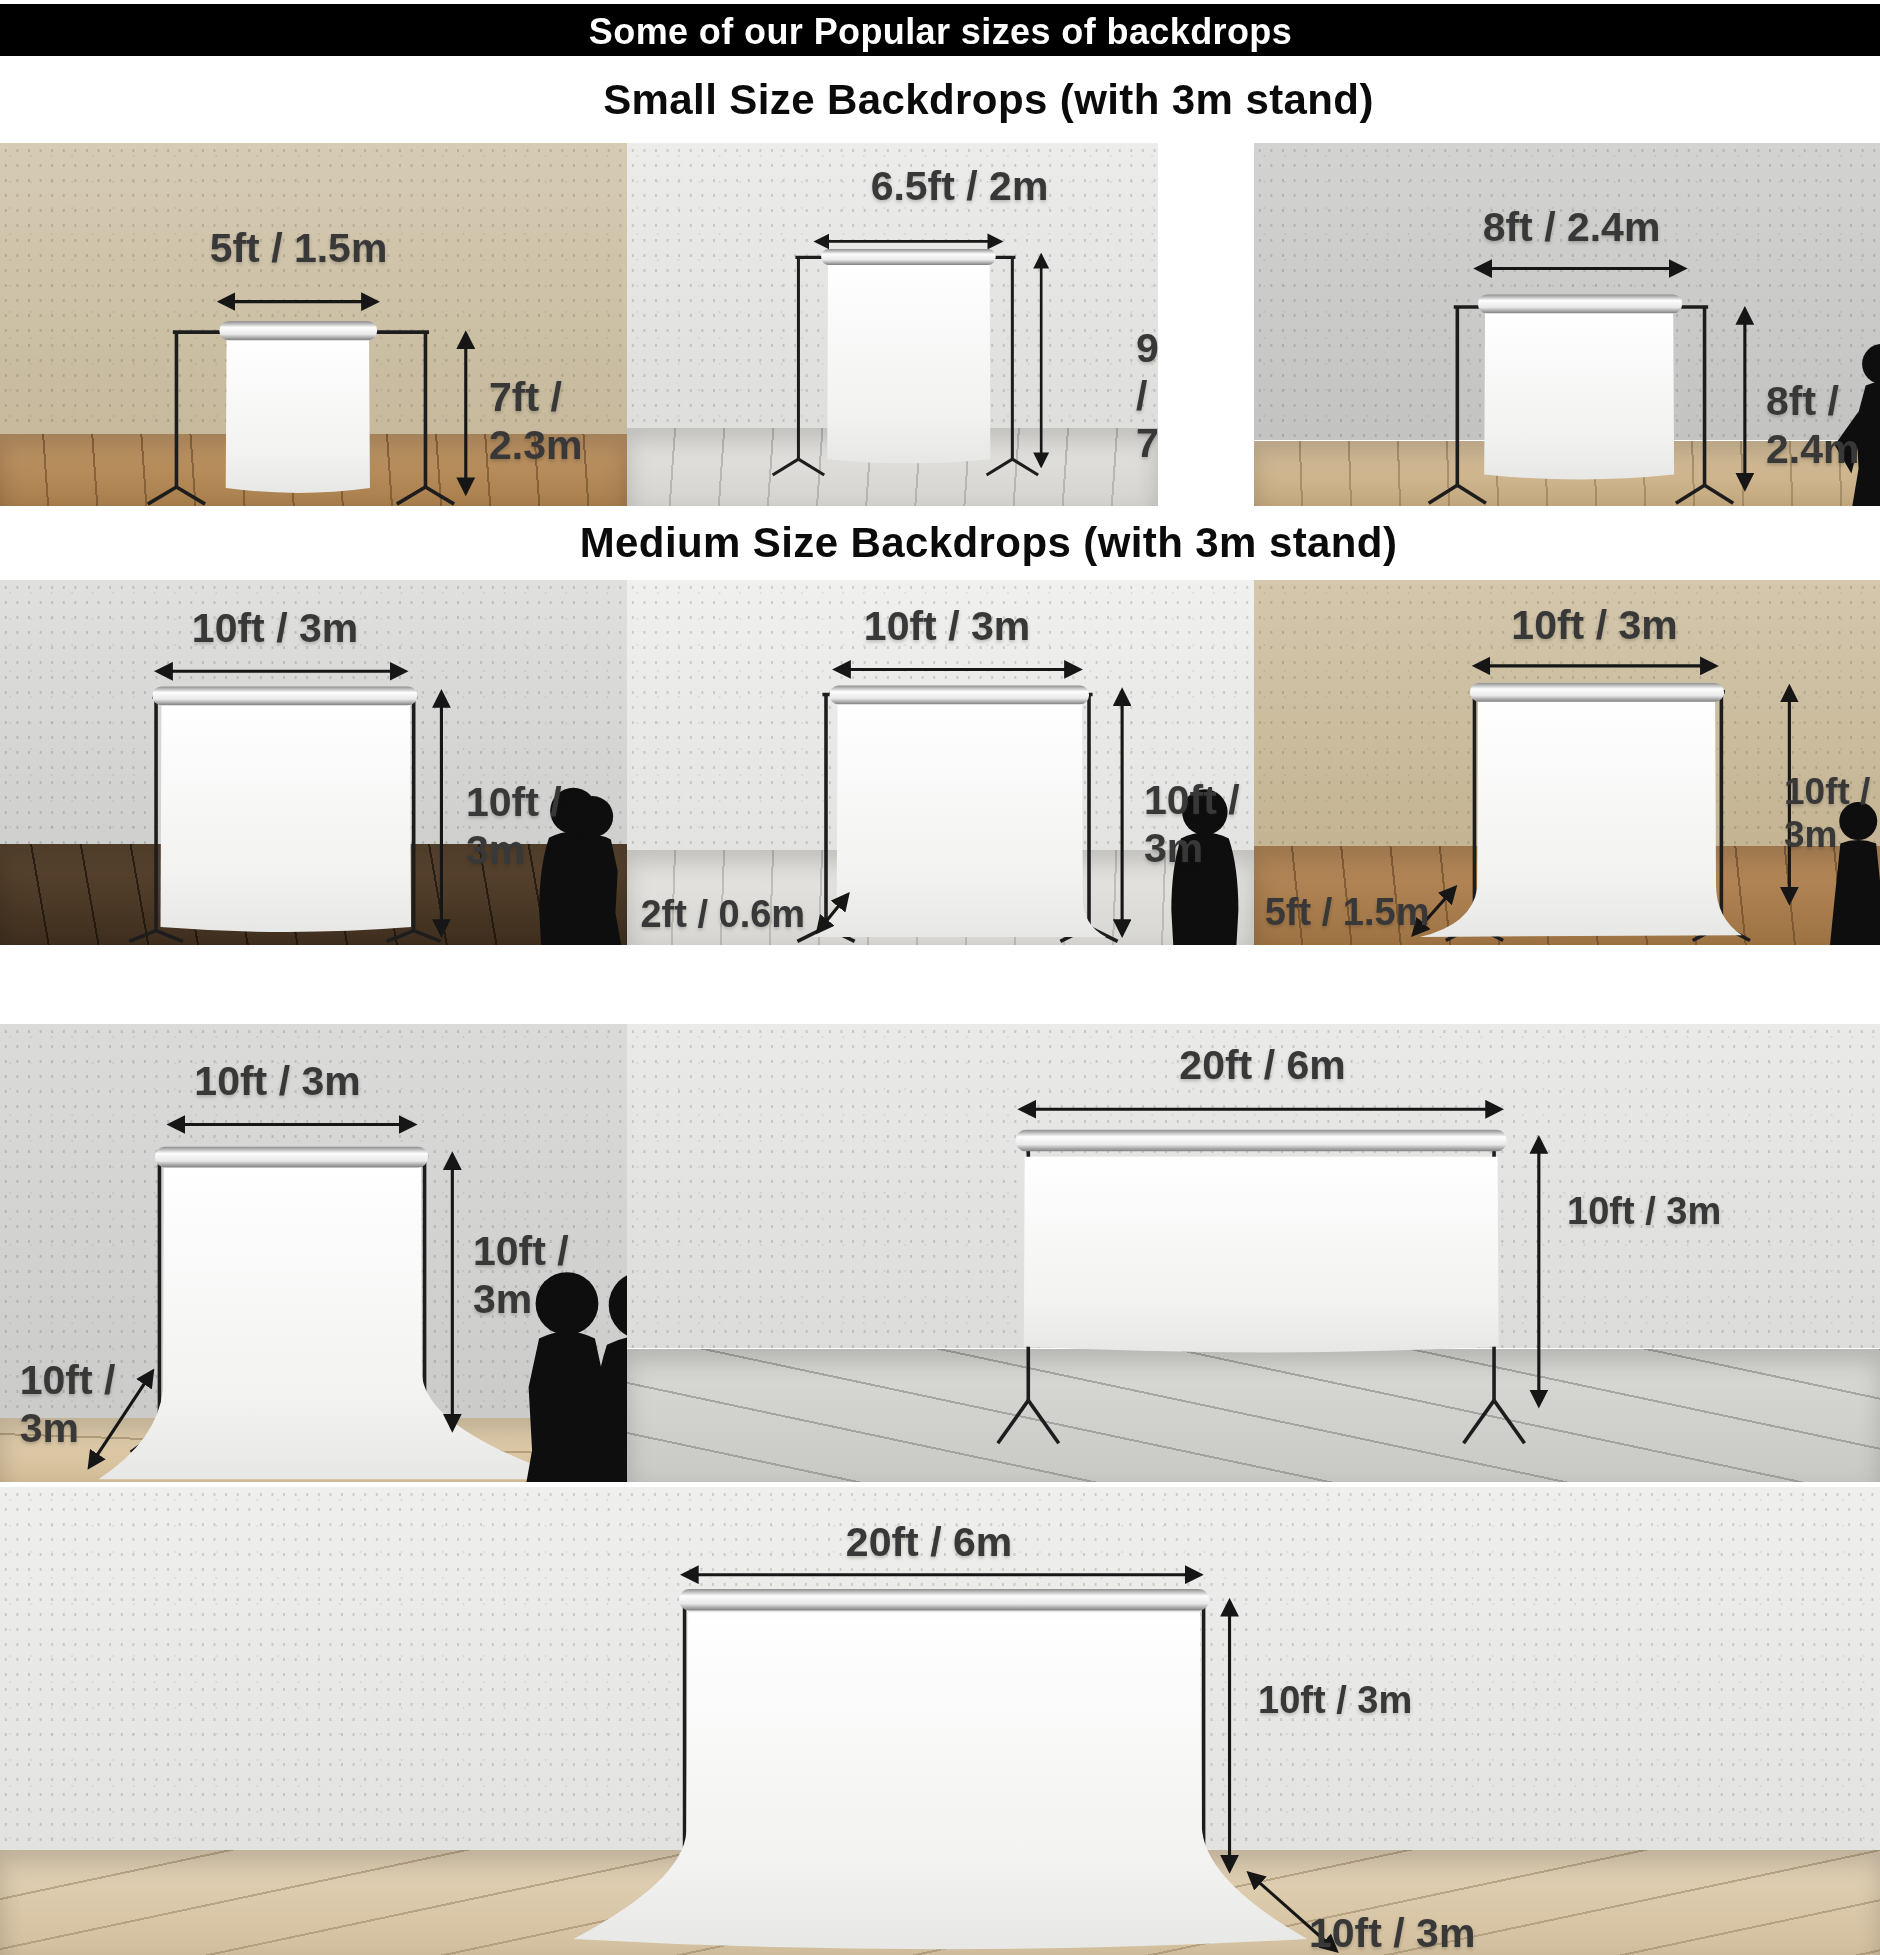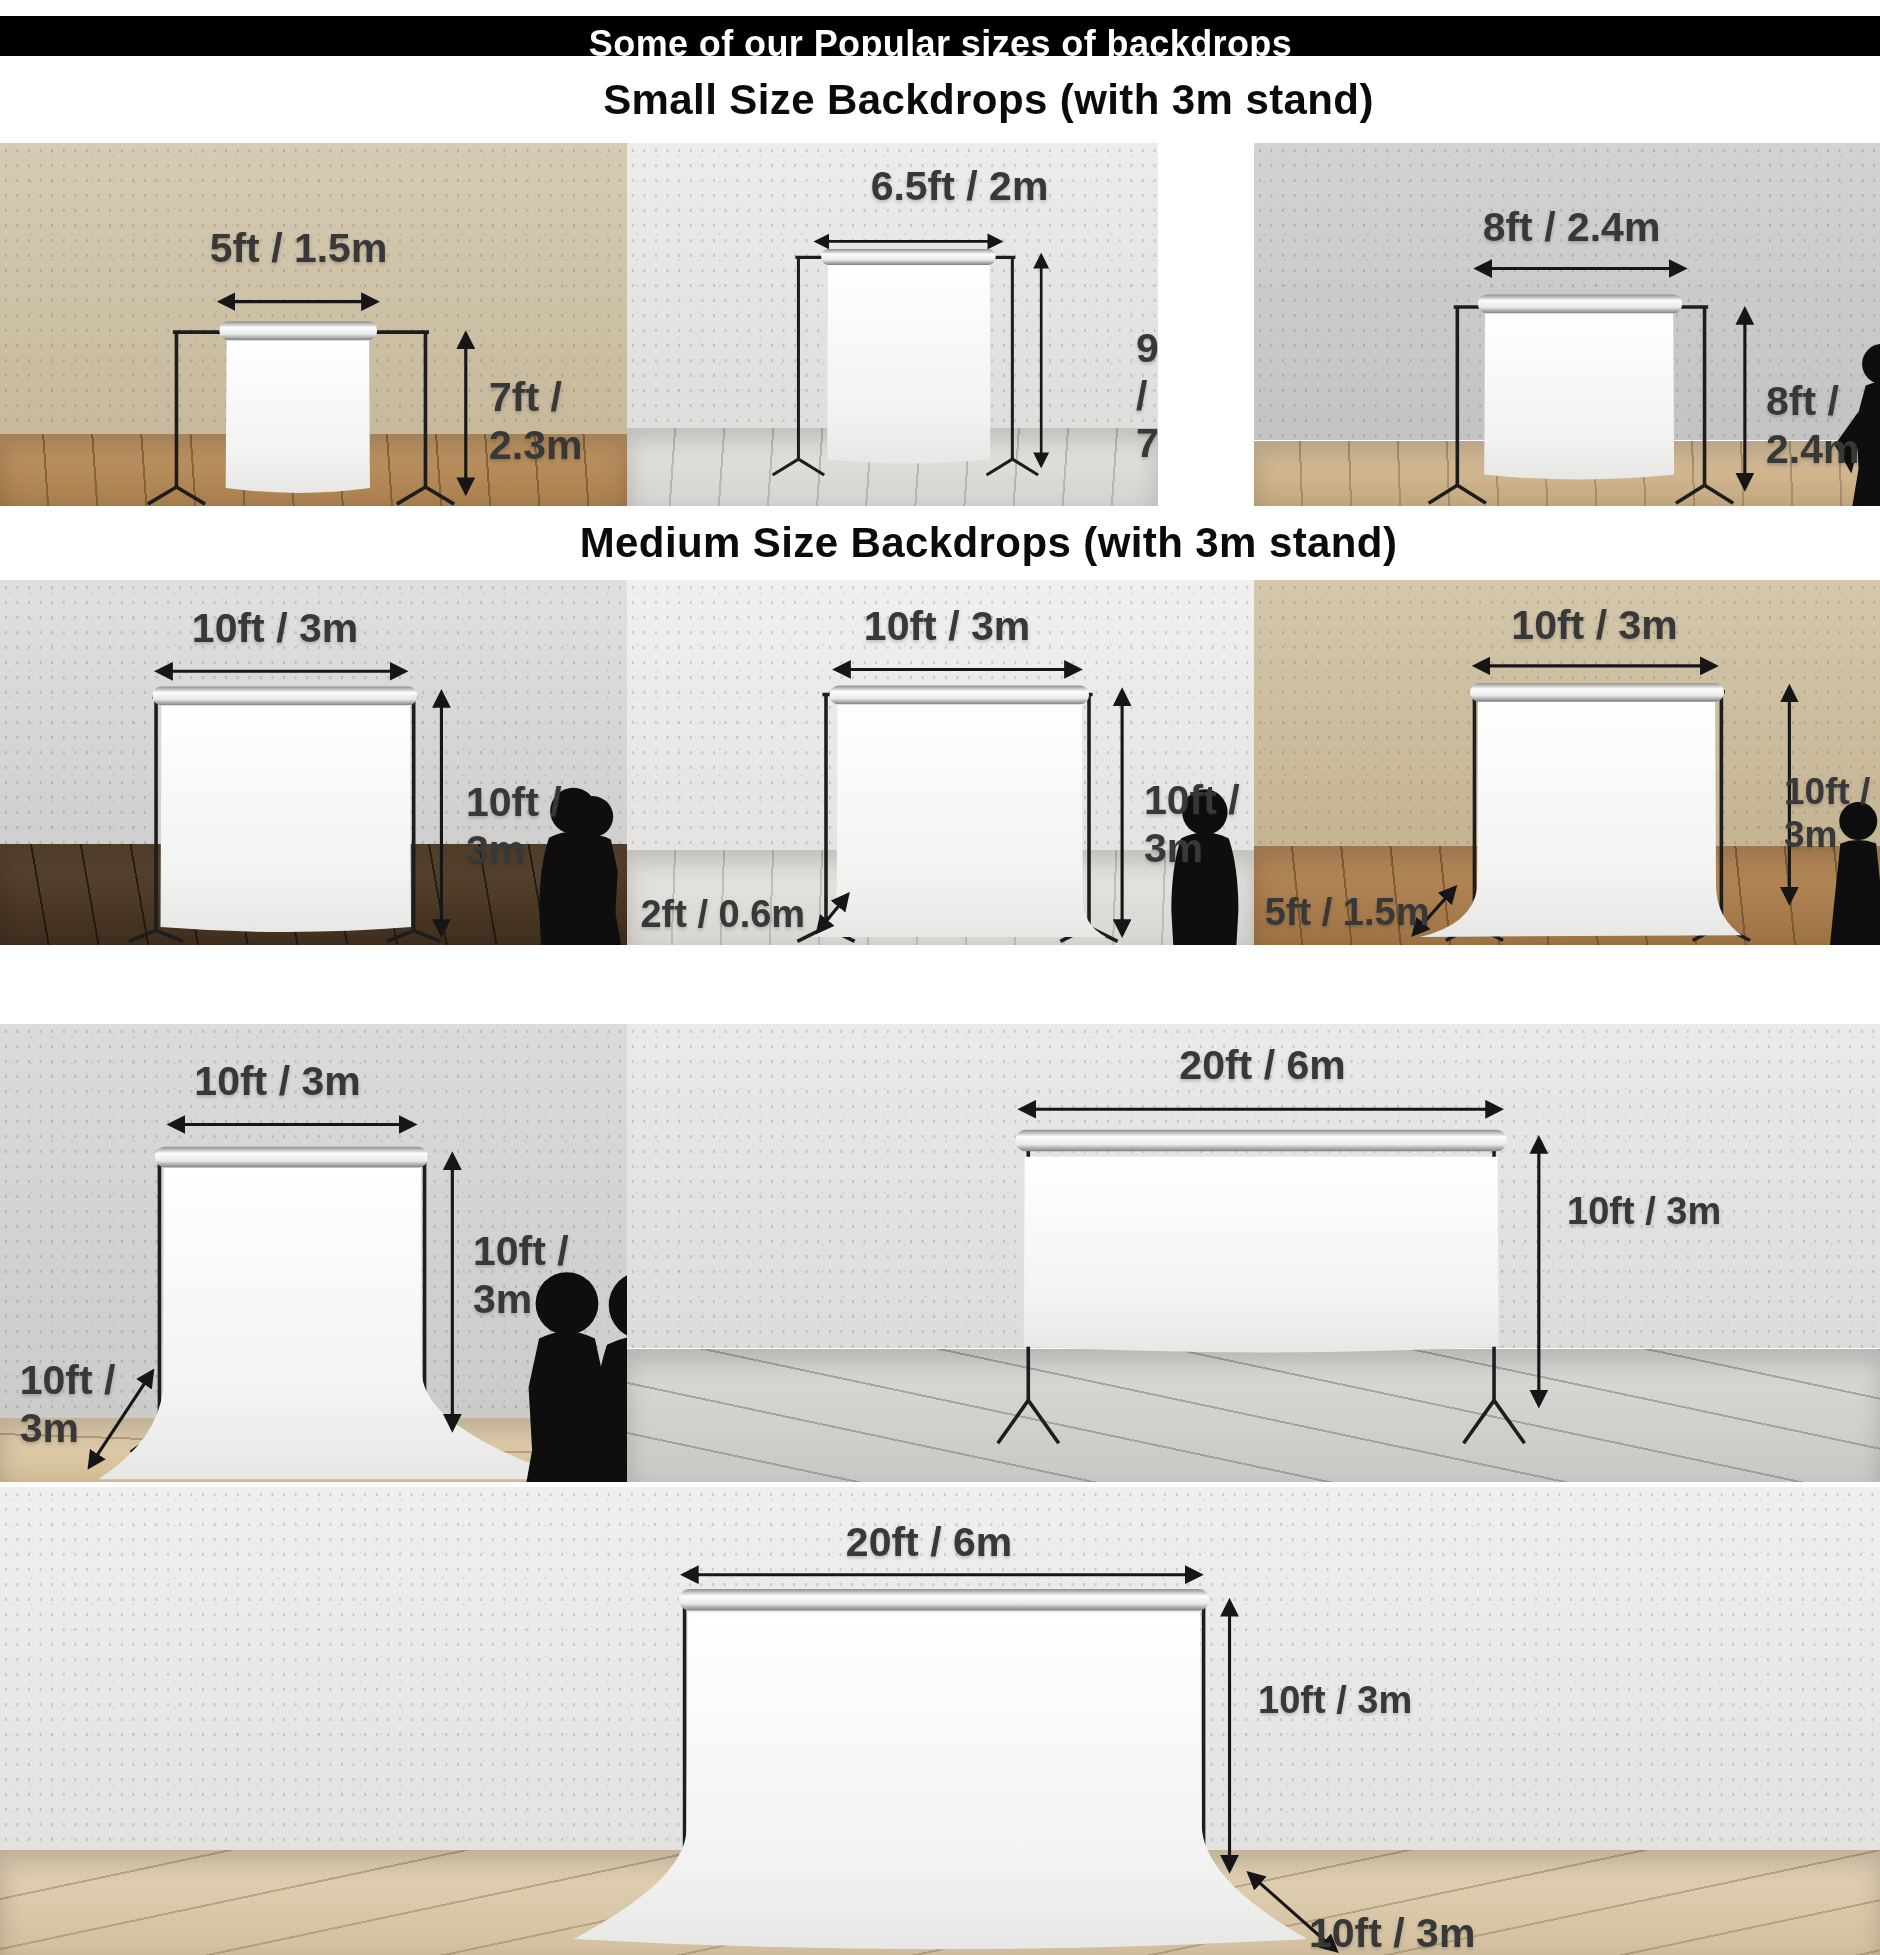--- a/index.html
+++ b/index.html
@@ -1,18 +1,18 @@
 <!DOCTYPE html>
 <html style="font-size:14.3px"><head>
 <meta charset="utf-8">
 <style>
   html,body{margin:0;padding:0;background:#ffffff;}
   #app{position:relative;width:1881px;height:1955px;background:#ffffff;overflow:hidden;
        font-family:"Liberation Sans",sans-serif;}
-  .banner{position:absolute;left:0;top:16px;width:1881px;height:56px;background:#000000;
+  .banner{position:absolute;left:0;top:4px;width:1881px;height:56px;background:#000000;
           display:flex;align-items:center;justify-content:center;}
   .banner span{color:#ffffff;font-size:36px;font-weight:bold;letter-spacing:0.4px;}
   .section-heading{position:absolute;left:0;width:1881px;background:#ffffff;
           display:flex;align-items:center;justify-content:center;padding-left:48px;}
   .section-heading span{color:#0b0b0b;font-size:42px;font-weight:bold;letter-spacing:0.4px;}
   .row{position:absolute;left:0;width:1881px;}
   .panel{position:absolute;overflow:hidden;}
   .wall{position:absolute;left:0;top:0;width:100%;
         background-image:
           radial-gradient(rgba(70,64,52,.20) 1.1px, transparent 1.3px),

